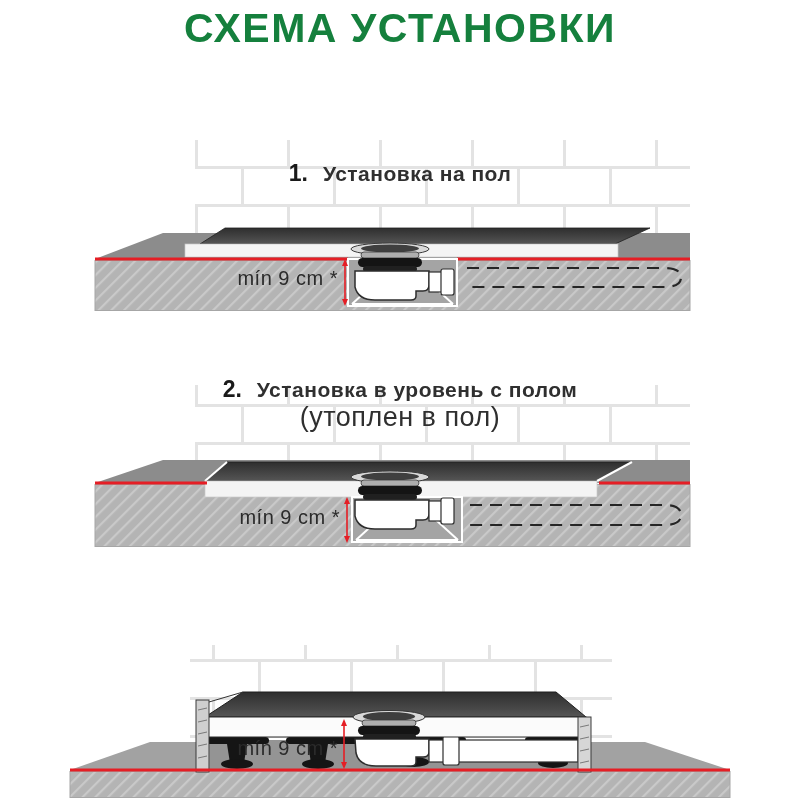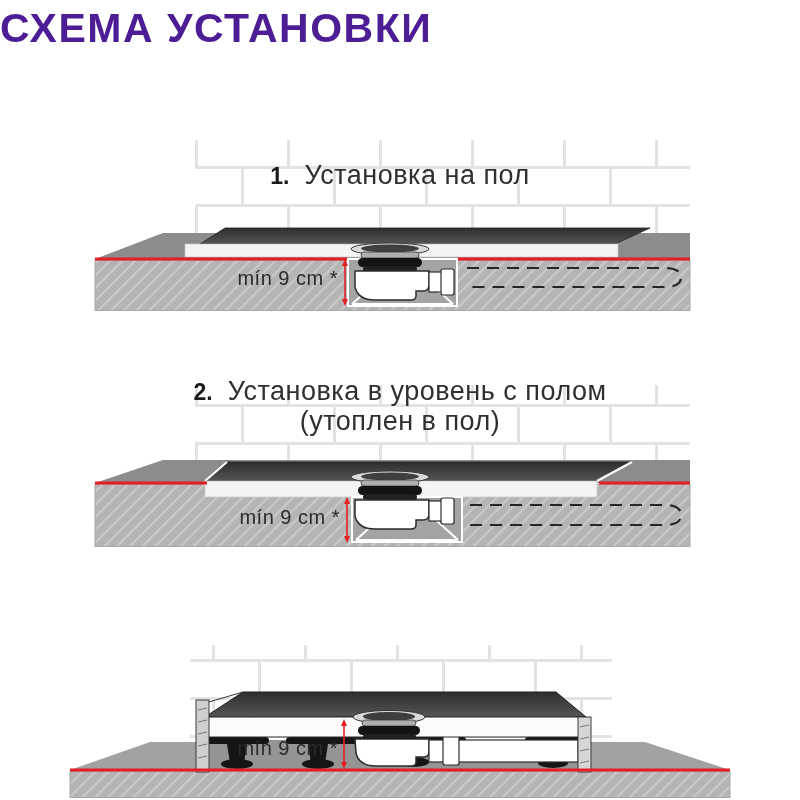--- a/index.html
+++ b/index.html
@@ -1,23 +1,23 @@
 <!DOCTYPE html>
 <html style="--accent-red: #e51e25; --text: #2e2e2e; --floor-face: #b4b4b4; --floor-top: #8c8c8c; --tray-top-dark: #3a3a3a; --tray-edge-white: #f4f4f4; --tile-grout: #e3e3e3; --cavity-gray: #a4a4a4; --dashed-pipe: #262626;"><head>
 <meta charset="utf-8">
 <style>
   html,body{margin:0;padding:0;background:#fff;}
   #canvas{position:relative;width:800px;height:800px;background:#fff;overflow:hidden;
           font-family:"Liberation Sans", sans-serif;color:var(--text,#2e2e2e);}
-  .title{position:absolute;left:0;top:4px;width:100%;
-         font-size:41px;font-weight:800;letter-spacing:1.5px;color:#4c1d95;line-height:48px;}
+  .title{position:absolute;left:0;top:4px;width:100%;text-align:center;
+         font-size:41px;font-weight:800;letter-spacing:1.5px;color:#15803d;line-height:48px;}
   .diagram{position:absolute;left:0;}
   .sec-header{position:absolute;left:0;width:100%;text-align:center;white-space:nowrap;}
   .sec-num{font-weight:700;font-size:23px;color:#1a1a1a;margin-right:15px;vertical-align:baseline;}
-  .sec-title{font-weight:400;font-size:27px;color:#2f2f2f;letter-spacing:.5px;}
+  .sec-title{font-weight:700;font-size:21px;color:#2f2f2f;letter-spacing:.5px;}
   .sec-sub{font-weight:400;font-size:27px;color:#2f2f2f;letter-spacing:.5px;line-height:29px;}
   .dim-label{position:absolute;white-space:nowrap;font-weight:400;font-size:20px;
              color:#2b2b2b;letter-spacing:.5px;}
   .redline{stroke:var(--accent-red,#e51e25);}
   .redfill{fill:var(--accent-red,#e51e25);}
   svg{display:block;}
 </style>
 </head>
 <body>
 

